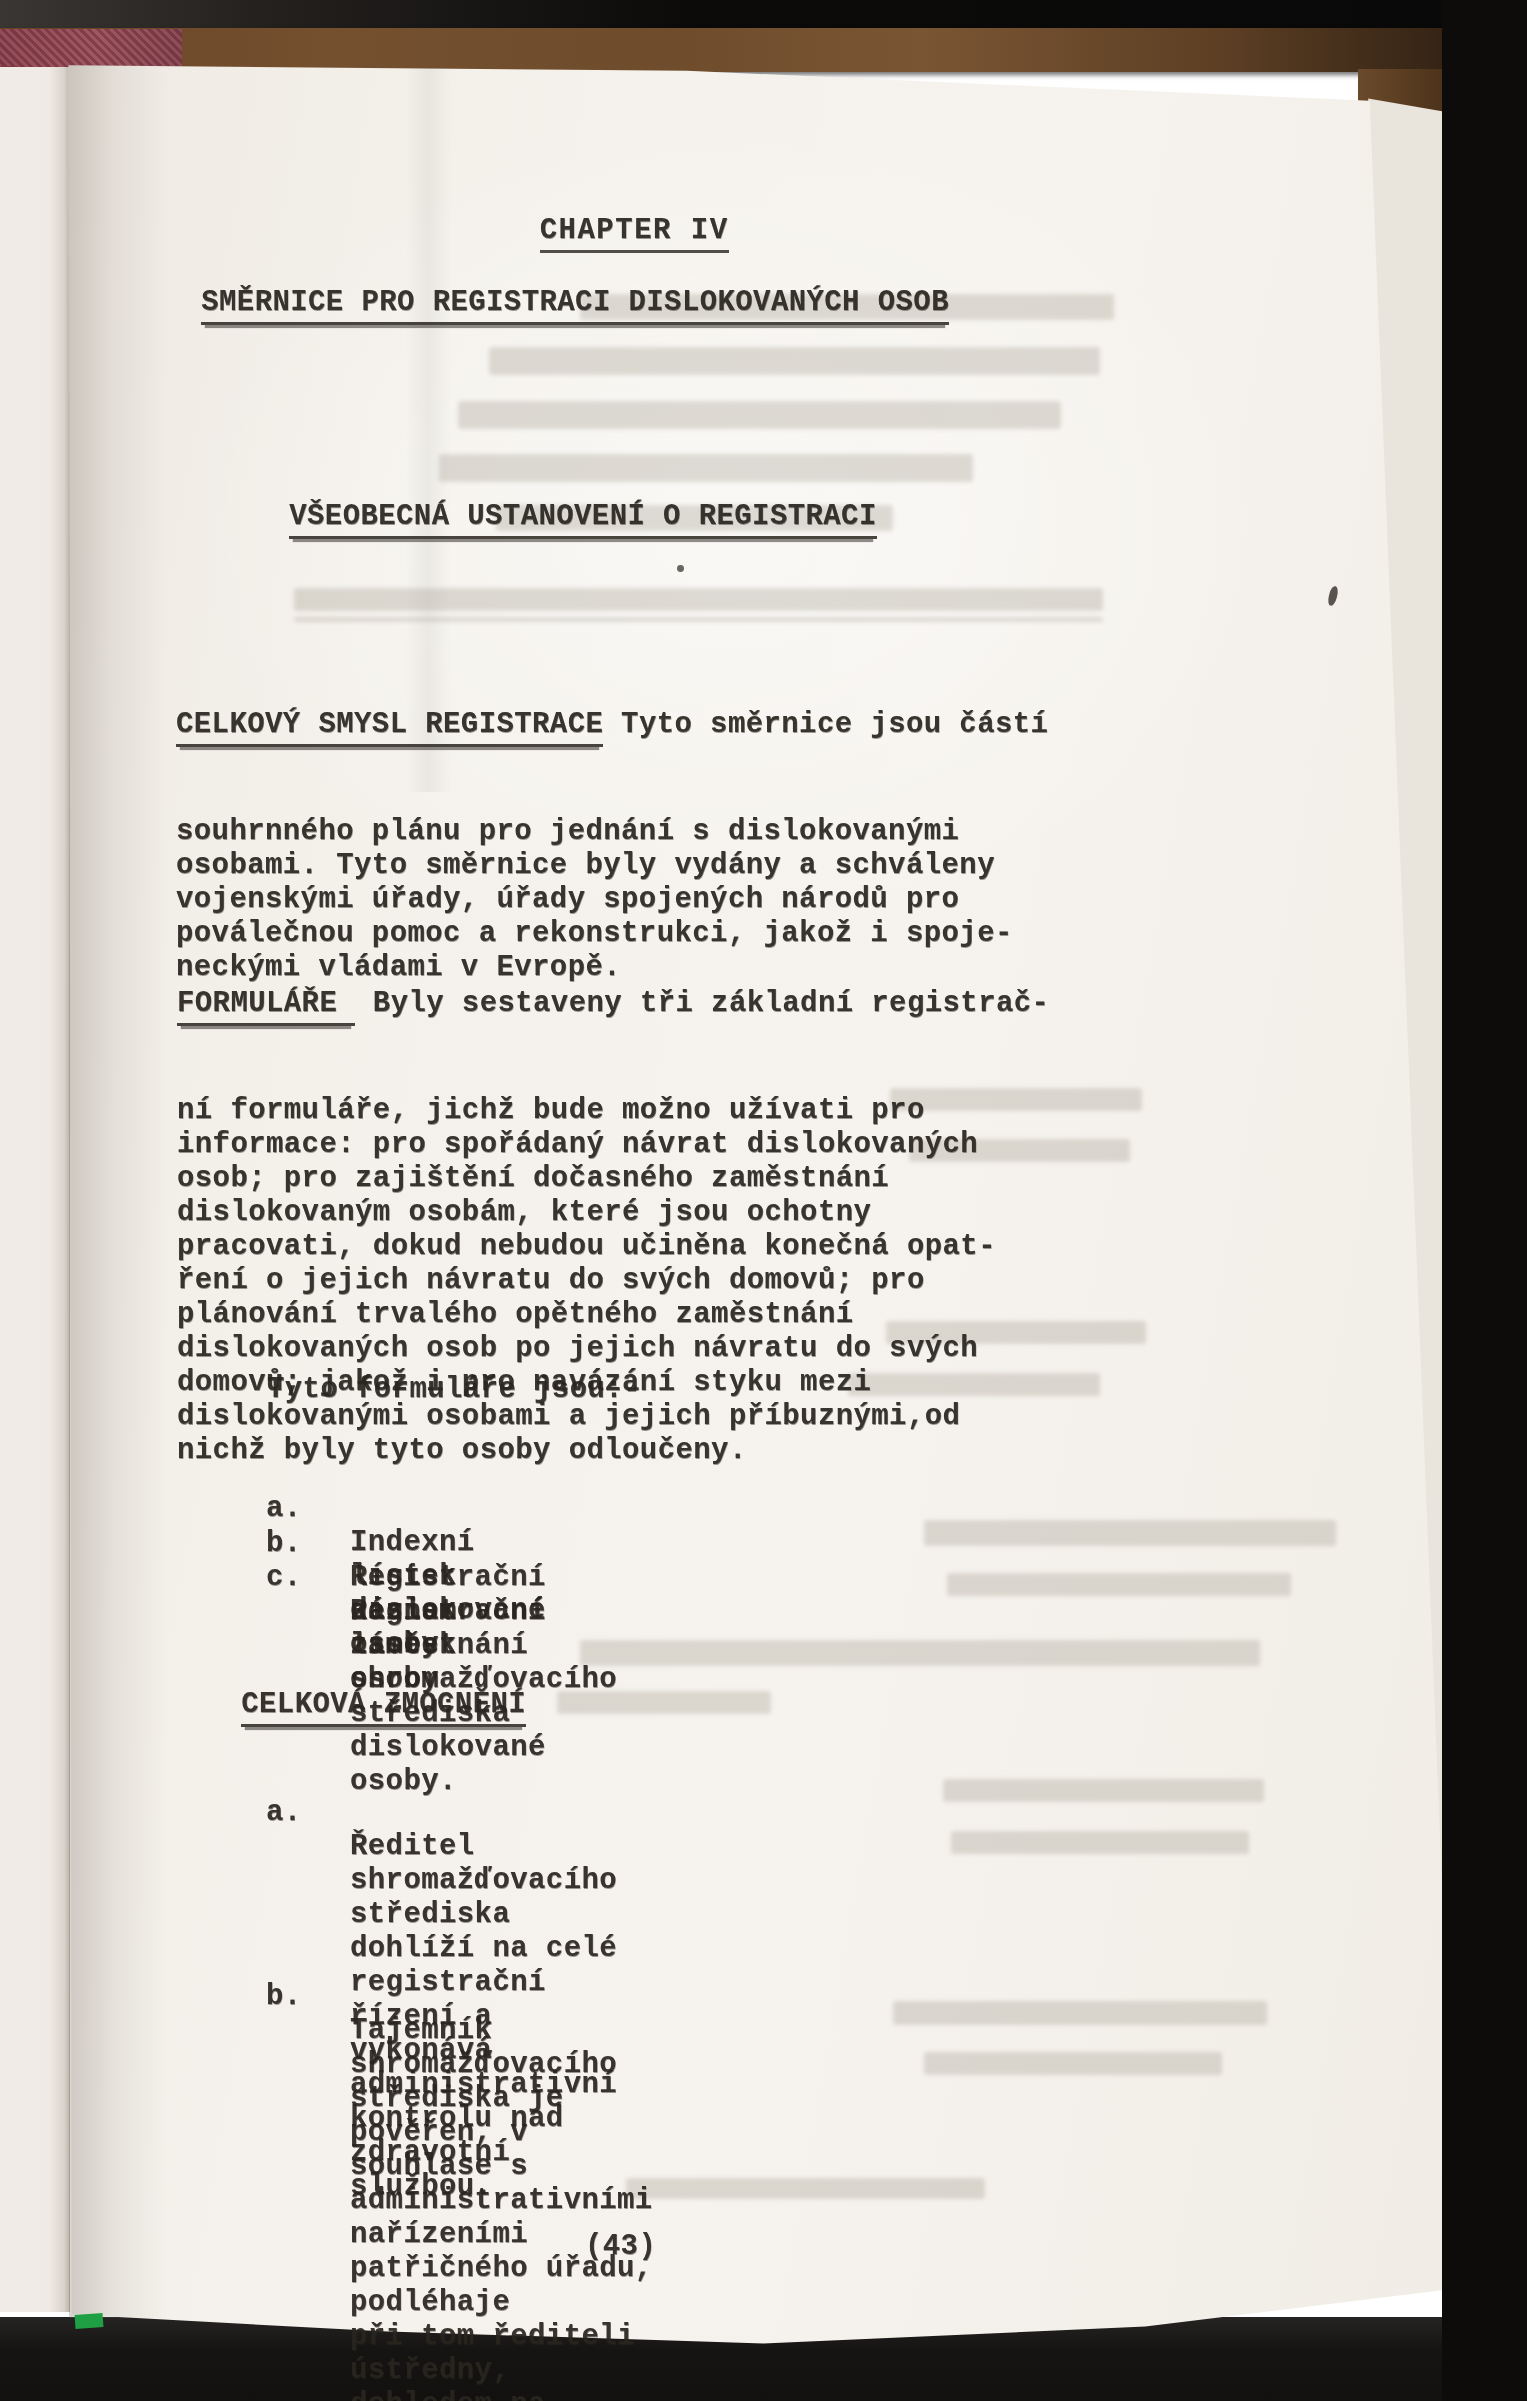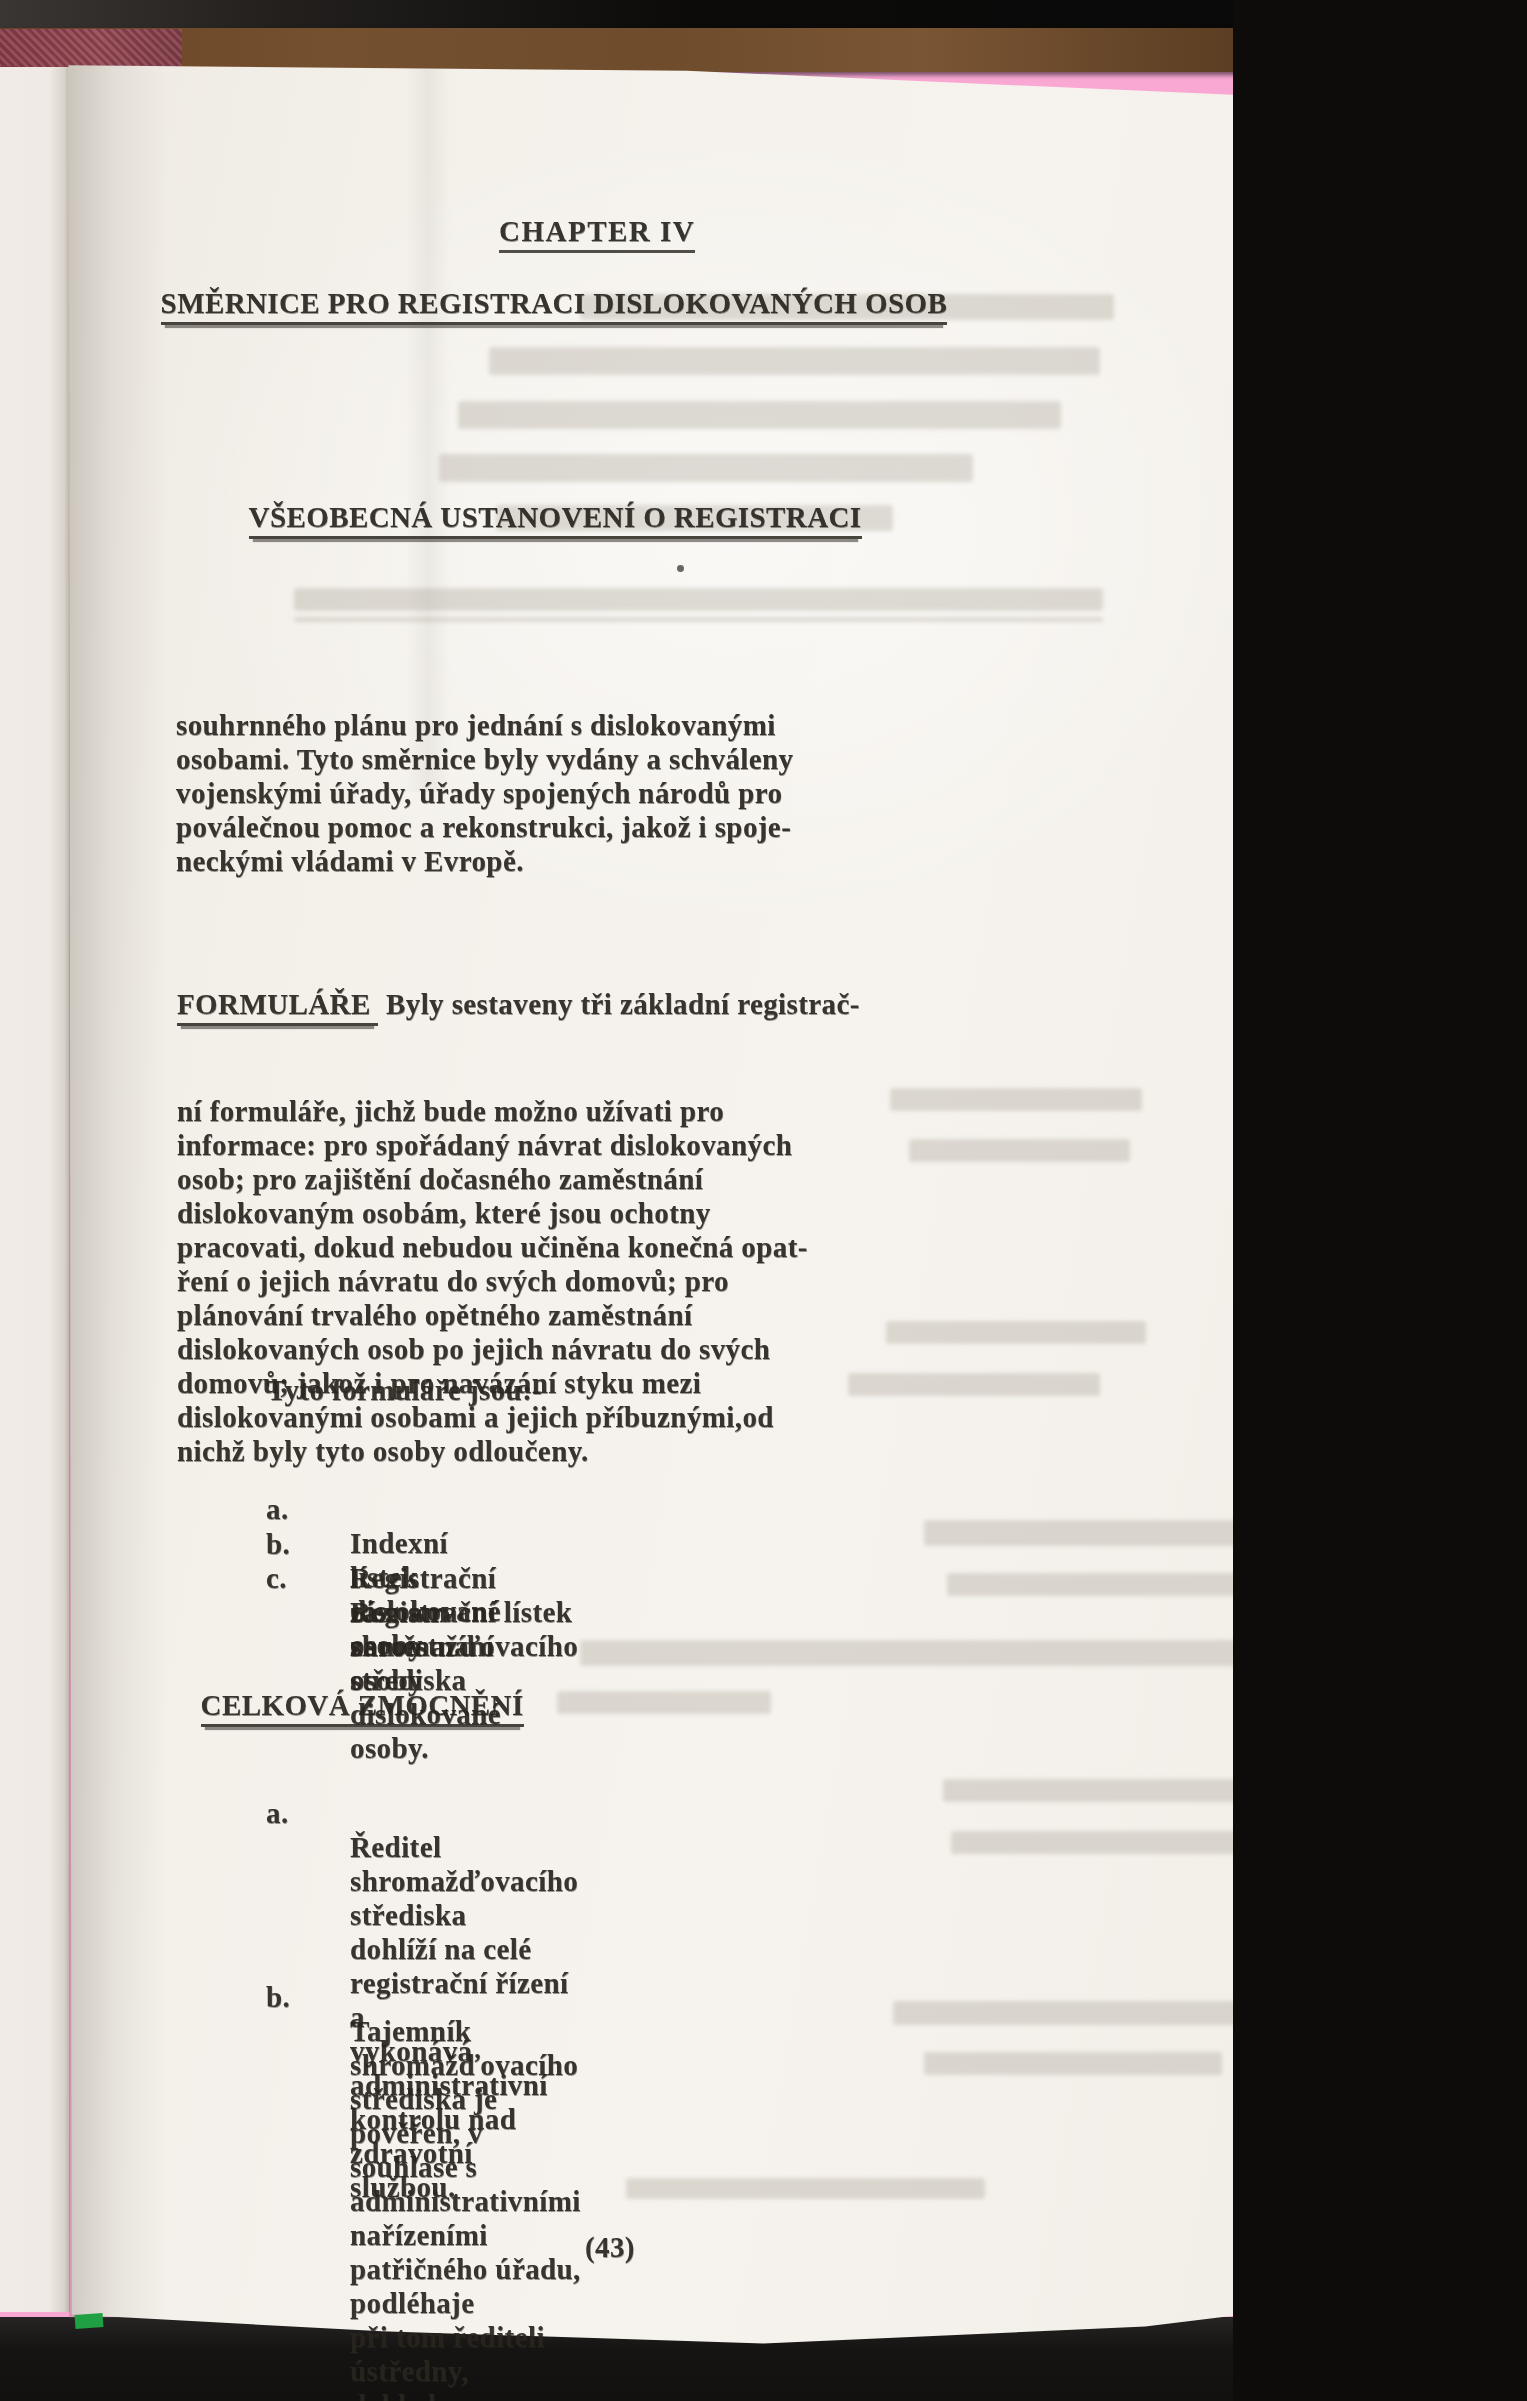--- a/index.html
+++ b/index.html
@@ -1,19 +1,19 @@
 <!DOCTYPE html>
 <html style="font-size:12.2px"><head>
 <meta charset="utf-8">
 <style>
   html,body{margin:0;padding:0;background:#0d0c0b;}
   .scan{
-    position:relative;width:1233px;height:2401px;overflow:hidden;
-    background:#f9a8d4;
-    font-family:Liberation Serif, serif;
+    position:relative;width:1442px;height:2401px;overflow:hidden;
+    background:#ffffff;
+    font-family:Liberation Mono, monospace;
   }
   
   .top-black{position:absolute;left:0;top:0;width:1527px;height:31px;
     background:linear-gradient(90deg,#3a3633 0%,#23201e 18%,#0c0b0a 45%,#090909 100%);}
   .cover-band{position:absolute;left:0;top:27.5px;width:1487px;height:44px;
     background:linear-gradient(90deg,#6a4326 0%,#74502f 22%,#6e4c2c 45%,#7a5533 62%,#5d3f24 82%,#352415 97%);
     box-shadow:0 3.1px 4.6px rgba(0,0,0,.55);}
   .cover-band-right{position:absolute;left:1358px;top:69px;width:130px;height:60px;
     background:linear-gradient(90deg,#6b4a2b 0%,#4a3119 70%,#241softly 100%,#241709 100%);
     background:linear-gradient(90deg,#6b4a2b 0%,#4a3119 70%,#241709 100%);}
@@ -113,20 +113,21 @@
   <div class="tw" style="left:130px;top:252px;">
     <span class="u-heavy">SMĚRNICE PRO REGISTRACI DISLOKOVANÝCH OSOB</span>
   </div>
 
 
   <div class="tw" style="left:218px;top:466px;">
     <span class="u-heavy">VŠEOBECNÁ USTANOVENÍ O REGISTRACI</span>
   </div>
 
   <div class="tw" style="left:176px;top:640px;">
+    <div><span class="u-heavy">CELKOVÝ SMYSL REGISTRACE</span><span> Tyto směrnice jsou částí</span></div>
     <div class="multi">souhrnného plánu pro jednání s dislokovanými
 osobami.  Tyto směrnice byly vydány a schváleny
 vojenskými úřady, úřady spojených národů pro
 poválečnou pomoc a rekonstrukci, jakož i spoje-
 neckými vládami v Evropě.</div>
   </div>
 
   <div class="tw" style="left:177px;top:919px;">
     <div><span class="u-heavy">FORMULÁŘE </span><span> Byly sestaveny tři základní registrač-</span></div>
     <div class="multi">ní formuláře, jichž bude možno  užívati pro

